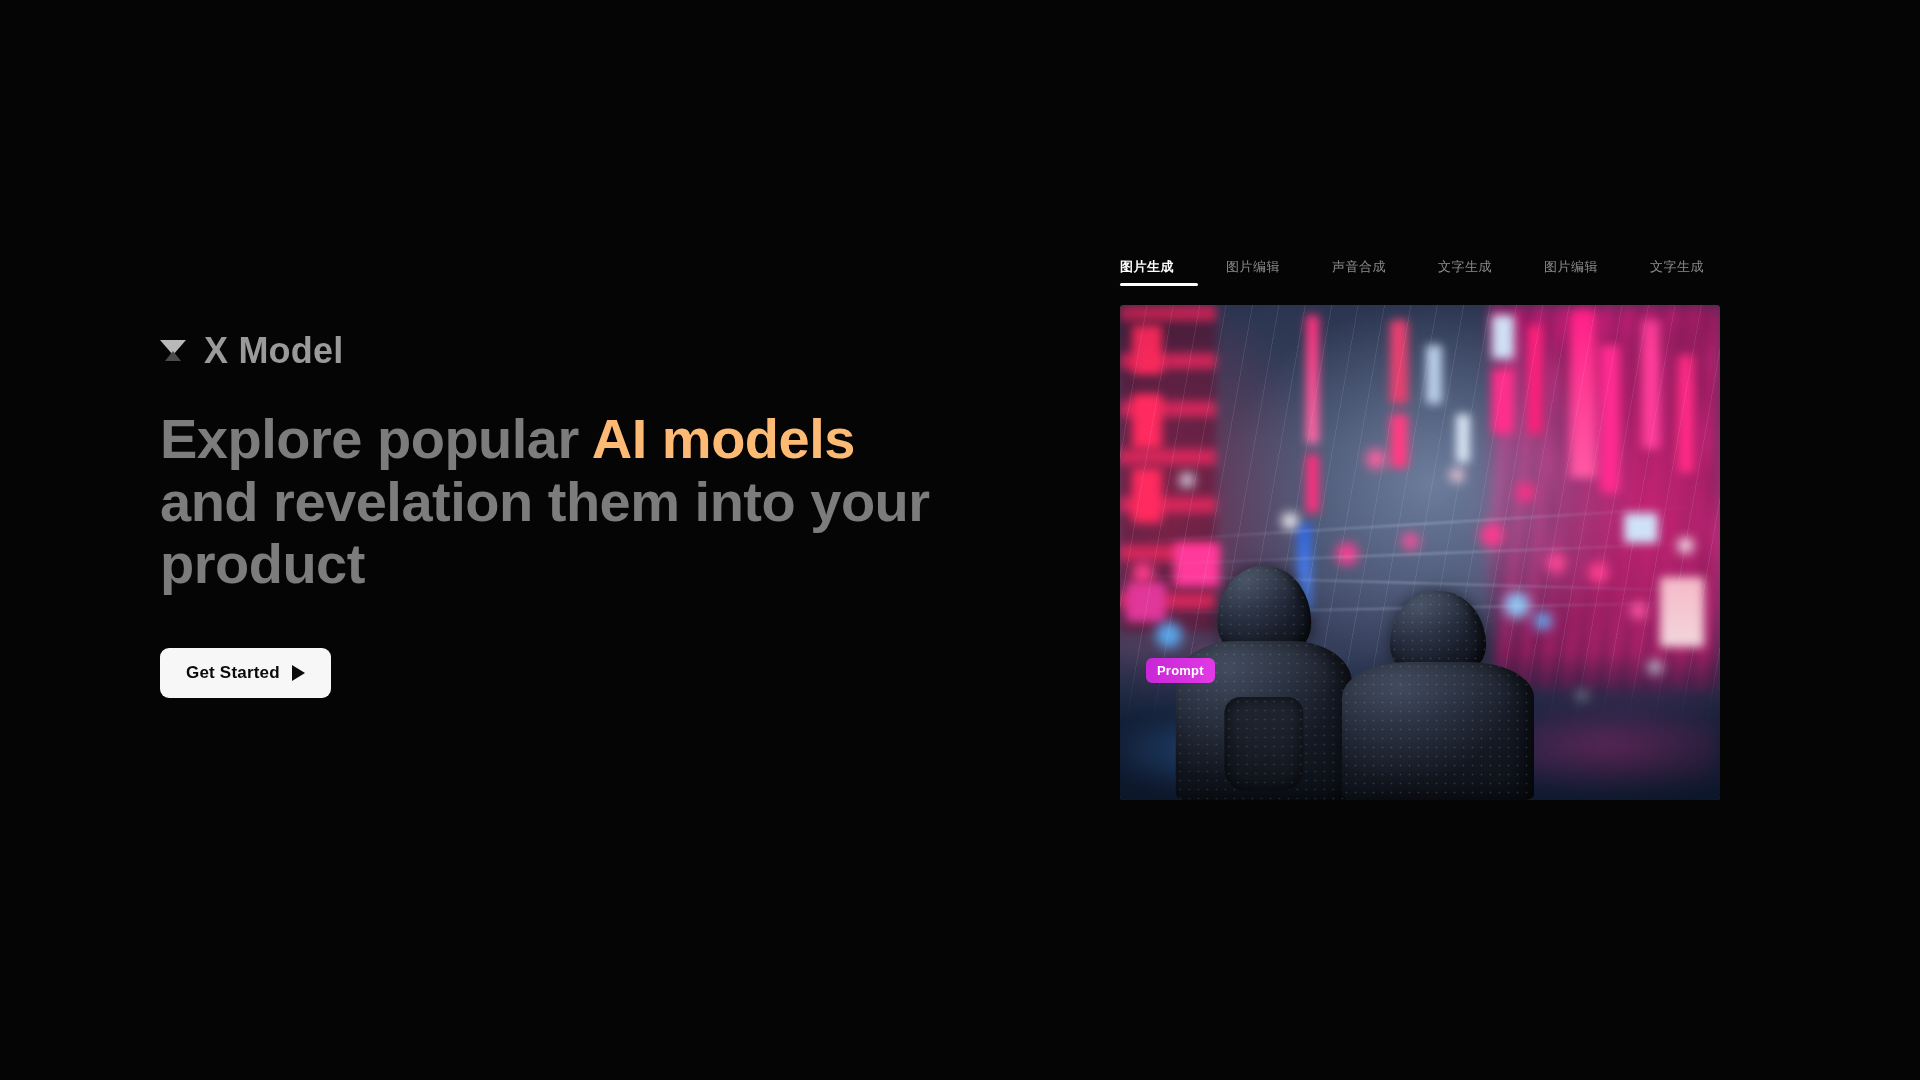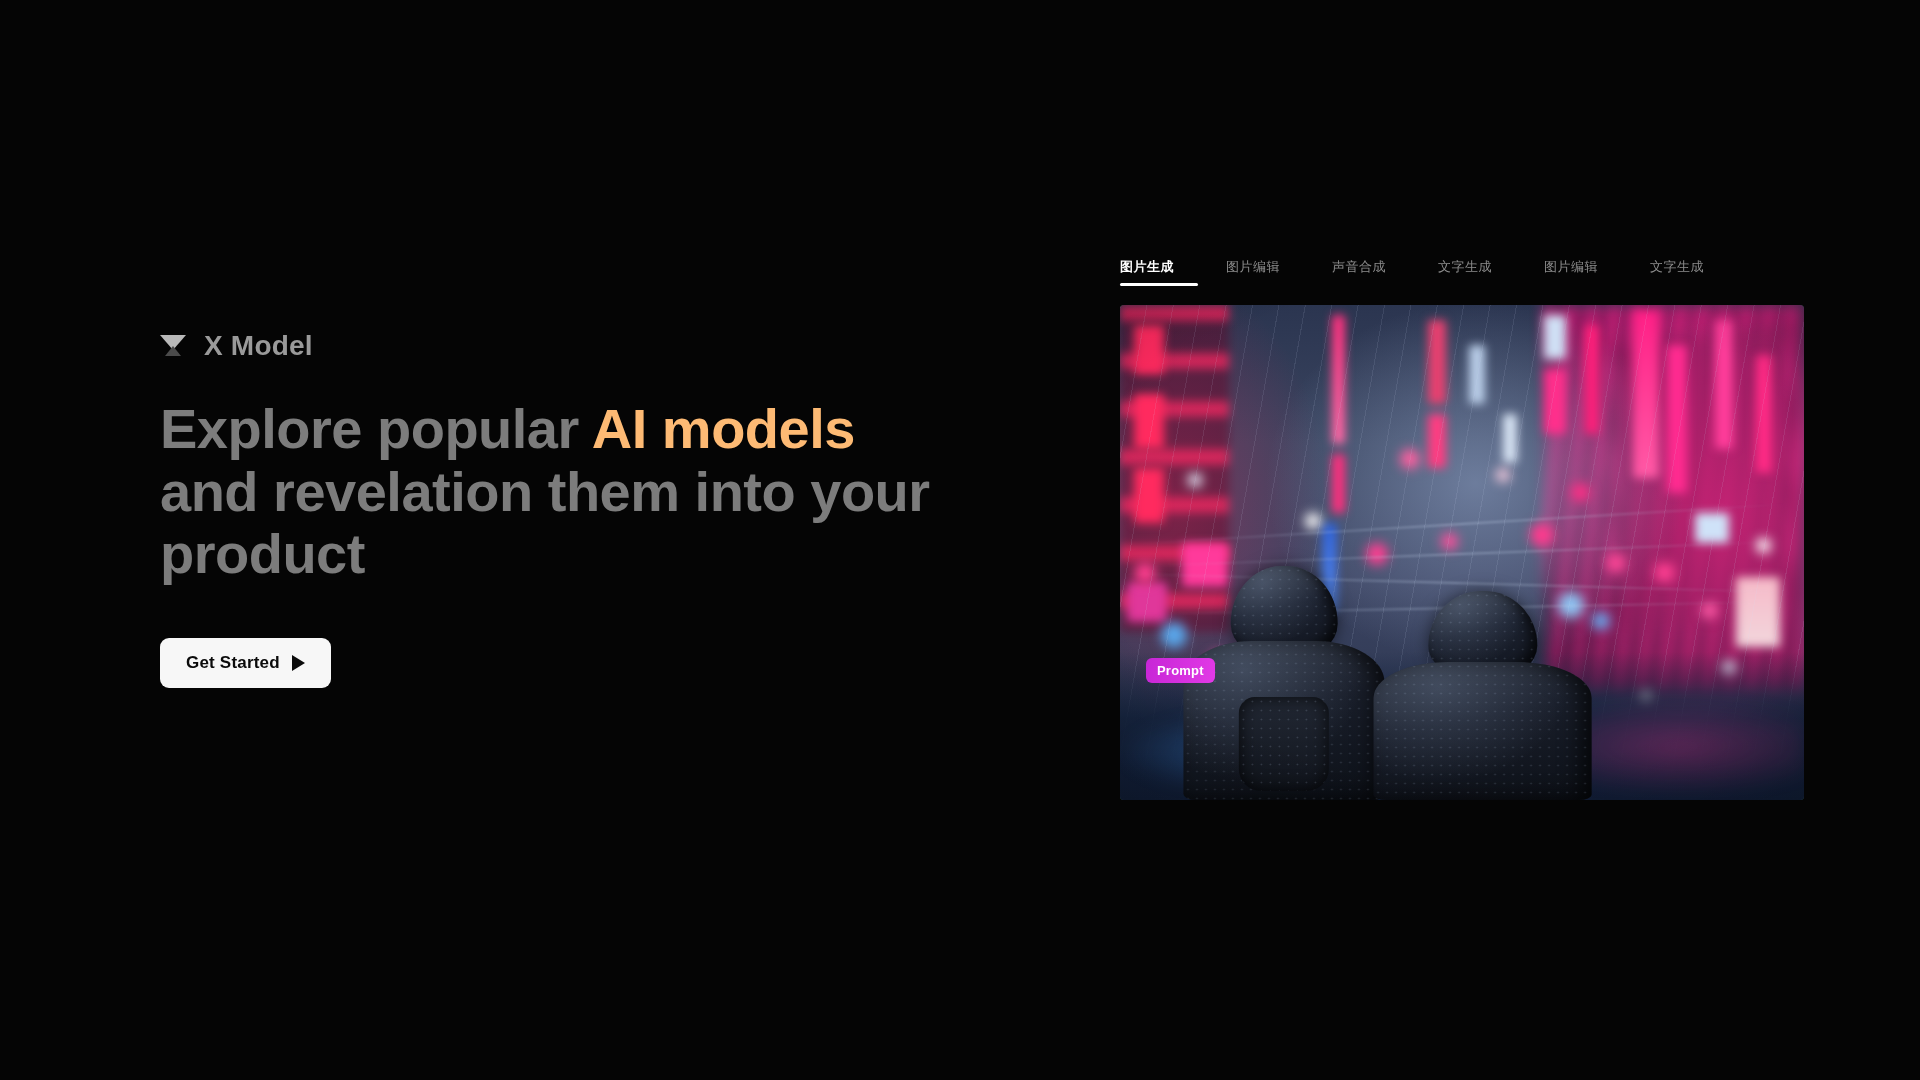--- a/index.html
+++ b/index.html
@@ -50,21 +50,21 @@
   .brand-mark .tri-up {
     position:absolute;
     left:5px; top:13px;
     width:0; height:0;
     border-left:8px solid transparent;
     border-right:8px solid transparent;
     border-bottom:10px solid #4b4b4b;
   }
 
   .brand-name {
-    font-size:28px;
+    font-size:36px;
     font-weight:700;
     letter-spacing:.2px;
     color:#9a9a9a;
     white-space:nowrap;
   }
 
   .headline {
     font-size:56px;
     font-weight:700;
     line-height:1.12;
@@ -136,21 +136,21 @@
     content:"";
     position:absolute;
     left:0; bottom:0;
     width:78px; height:3px;
     background:#ffffff;
     border-radius:2px;
   }
 
   .card {
     position:relative;
-    width:684px;
+    width:600px;
     height:495px;
     border-radius:4px;
     overflow:hidden;
     background:#14532d;
   }
 
   
   .art { position:absolute; inset:0; }
 
   .art .sky {

